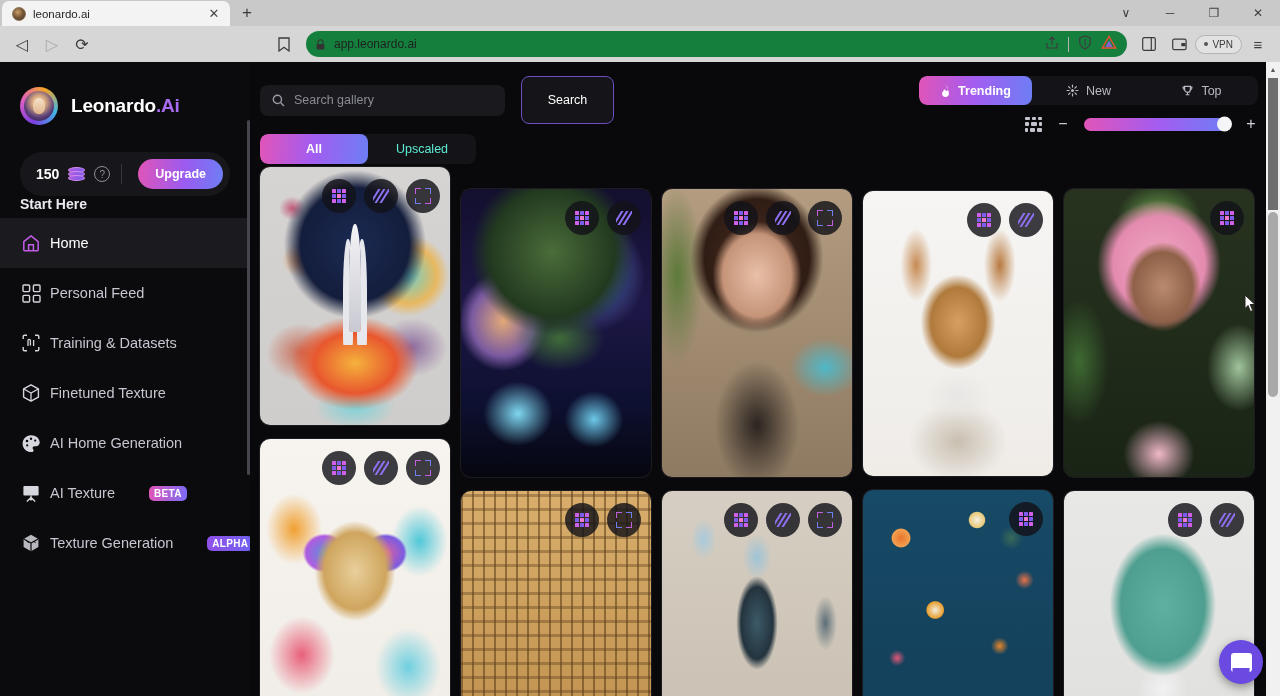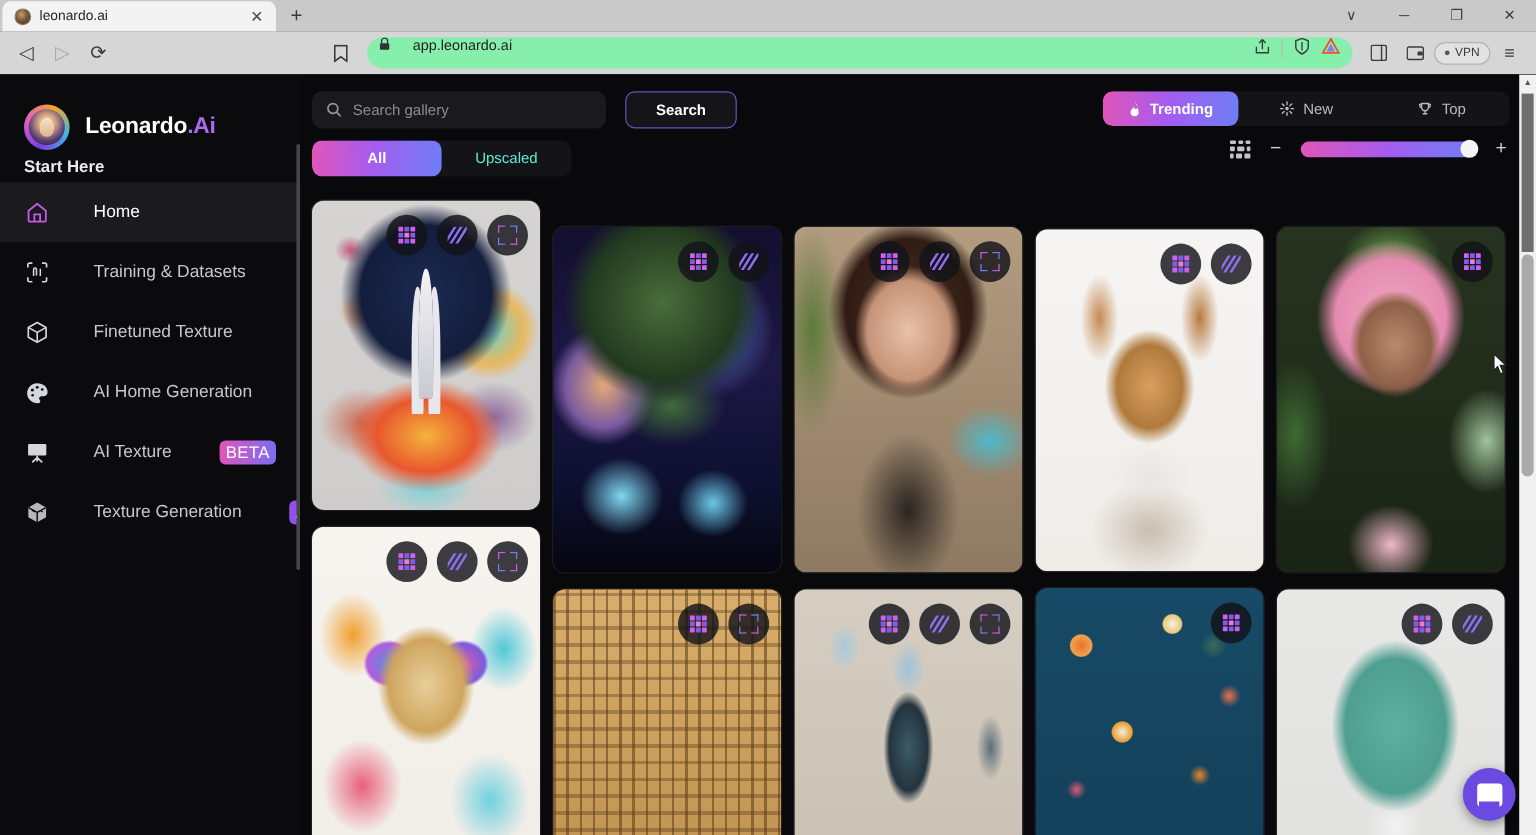--- a/index.html
+++ b/index.html
@@ -46,22 +46,22 @@
   .navbar {
     height: 36px; background: #d6d6d6; display: flex; align-items: center;
     padding: 0 8px; gap: 2px; flex: none;
   }
   .navbtn {
     width: 28px; height: 28px; display: flex; align-items: center; justify-content: center;
     color: #3c3c3c; border-radius: 4px; flex: none;
   }
   .navbtn.disabled { color: #a8a8a8; }
   .urlbar {
-    flex: 1; height: 26px; background: #86efac; border-radius: 13px;
-    display: flex; align-items: flex-start; padding: 0 10px; gap: 19px; margin: 0 6px;
+    flex: 1; height: 26px; background: #15803d; border-radius: 13px;
+    display: flex; align-items: center; padding: 0 10px; gap: 9px; margin: 0 6px;
     font-size: 12px; color: #1f1f1f; position: relative;
   }
   .urlbar .right-ic { display: flex; align-items: center; gap: 9px; margin-left: auto; }
   .vpnpill {
     border: 1px solid #b4b4b4; border-radius: 11px; height: 19px; display: flex;
     align-items: center; gap: 4px; padding: 0 8px; font-size: 10px; color: #3a3a3a;
     background: #e2e2e2;
   }
   .vpn-dot { width: 4px; height: 4px; border-radius: 50%; background: #555; }
 
@@ -114,33 +114,33 @@
     background: linear-gradient(95deg, #e155b8 0%, #9b5bf0 55%, #6d7ef5 100%);
     color: #fff; font-size: 12.5px; font-weight: 700; display: flex; align-items: center;
     border: none;
   }
 
   .sec-title {
     padding: 0 20px; margin-bottom: 6px;
     font-size: 14px; font-weight: 700; color: #e9e9ef;
   }
   .navitem {
-    height: 50px; display: flex; align-items: center; gap: 36px; padding: 0 20px;
+    height: 50px; display: flex; align-items: center; gap: 8px; padding: 0 20px;
     color: #c6c6d0; font-size: 14.5px; position: relative;
   }
   .navitem.active { background: #1a1a1f; }
   .navitem.active .nv-label { color: #ffffff; }
   .navitem .nv-ic {
     width: 22px; height: 22px; flex: none; display: flex; align-items: center;
     justify-content: center; color: #d6d6de;
   }
   .navitem.active .nv-ic { color: #c15ce8; }
   .nv-label { white-space: nowrap; }
   .tagpill {
-    margin-left: 4px; font-size: 14px; font-weight: 400; color: #fff;
+    margin-left: 26px; font-size: 10px; font-weight: 700; color: #fff;
     border-radius: 5px; padding: 2px 5px; letter-spacing: 0.3px;
   }
   .tag-beta { background: linear-gradient(95deg, #e155b8, #7a6cf5); }
   .tag-alpha { background: linear-gradient(95deg, #9150e8, #6f62f0); }
 
   .side-scroll {
     position: absolute; right: 0; top: 58px; width: 3px; height: 355px;
     background: #45454e; border-radius: 2px;
   }
 
@@ -148,22 +148,22 @@
   .main { flex: 1; position: relative; overflow: hidden; background: #09090b; }
 
   .toolbar { padding: 14px 22px 0 10px; }
   .tb-row1 { display: flex; align-items: center; gap: 16px; }
   .searchbox {
     width: 245px; height: 31px; background: #1a1a1e; border-radius: 8px;
     display: flex; align-items: center; gap: 9px; padding: 0 12px;
   }
   .searchbox .ph { font-size: 12.5px; color: #8b8b95; }
   .search-btn {
-    width: 93px; height: 31px; border-radius: 8px; background: #141419;
-    border: 1px solid #6e4fbf; color: #ffffff; font-size: 12.5px; font-weight: 700;
+    width: 93px; height: 48px; border-radius: 8px; background: #141419;
+    border: 1px solid #6e4fbf; color: #ffffff; font-size: 12.5px; font-weight: 400;
     display: flex; align-items: center; justify-content: center;
   }
   .tb-row2 { display: flex; align-items: center; margin-top: 10px; }
   .segctl {
     display: flex; background: #141418; border-radius: 8px; height: 30px; overflow: hidden;
   }
   .segbtn {
     min-width: 108px; display: flex; align-items: center; justify-content: center;
     font-size: 12.5px; color: #5eead4; border-radius: 8px; height: 30px; gap: 7px;
   }
@@ -451,34 +451,56 @@
   <div class="page">
 
     <aside class="sidebar">
       <div class="brand">
         <span class="brand-logo">
             <span class="face"></span>
           </span>
         <span class="brand-text"><span>Leonardo</span><span class="ai">.Ai</span></span>
       </div>
 
+      <div class="credits">
+        <span class="credits-num">150</span>
+        <span class="coin-ic">
+            <i></i>
+            <i></i>
+            <i></i>
+          </span>
+        <span class="help-ic">?</span>
+        <span class="vsep"></span>
+        <button class="upgrade-btn">Upgrade</button>
+      </div>
 
       <div class="sec-title">Start Here</div>
 
       <div class="navitem active">
         <span class="nv-ic">
           <svg width="20" height="20" viewBox="0 0 20 20" fill="none">
               <path d="M2.8 8.6L10 2.8l7.2 5.8v8.2a.9.9 0 01-.9.9H3.7a.9.9 0 01-.9-.9V8.6z" stroke="currentColor" stroke-width="1.5" stroke-linejoin="round"></path>
               <path d="M7.6 17.7v-6h4.8v6" stroke="currentColor" stroke-width="1.5"></path>
             </svg>
         </span>
         <span class="nv-label">Home</span>
       </div>
 
 
+      <div class="navitem">
+        <span class="nv-ic">
+          <svg width="19" height="19" viewBox="0 0 19 19" fill="none">
+              <rect x="1" y="1" width="6.6" height="6.6" rx="1" stroke="currentColor" stroke-width="1.4"></rect>
+              <rect x="11.4" y="1" width="6.6" height="6.6" rx="1" stroke="currentColor" stroke-width="1.4"></rect>
+              <rect x="1" y="11.4" width="6.6" height="6.6" rx="1" stroke="currentColor" stroke-width="1.4"></rect>
+              <rect x="11.4" y="11.4" width="6.6" height="6.6" rx="1" stroke="currentColor" stroke-width="1.4"></rect>
+            </svg>
+        </span>
+        <span class="nv-label">Personal Feed</span>
+      </div>
 
       <div class="navitem">
         <span class="nv-ic">
           <svg width="20" height="20" viewBox="0 0 20 20" fill="none">
               <path d="M6 2.2H3.6A1.4 1.4 0 002.2 3.6V6M14 2.2h2.4A1.4 1.4 0 0117.8 3.6V6M6 17.8H3.6A1.4 1.4 0 012.2 16.4V14M14 17.8h2.4a1.4 1.4 0 001.4-1.4V14" stroke="currentColor" stroke-width="1.4"></path>
               <path d="M7 13V7.5M7 7.5a1.2 1.2 0 112.4 0v5M12.6 7v6" stroke="currentColor" stroke-width="1.3"></path>
             </svg>
         </span>
         <span class="nv-label">Training &amp; Datasets</span>
       </div>

